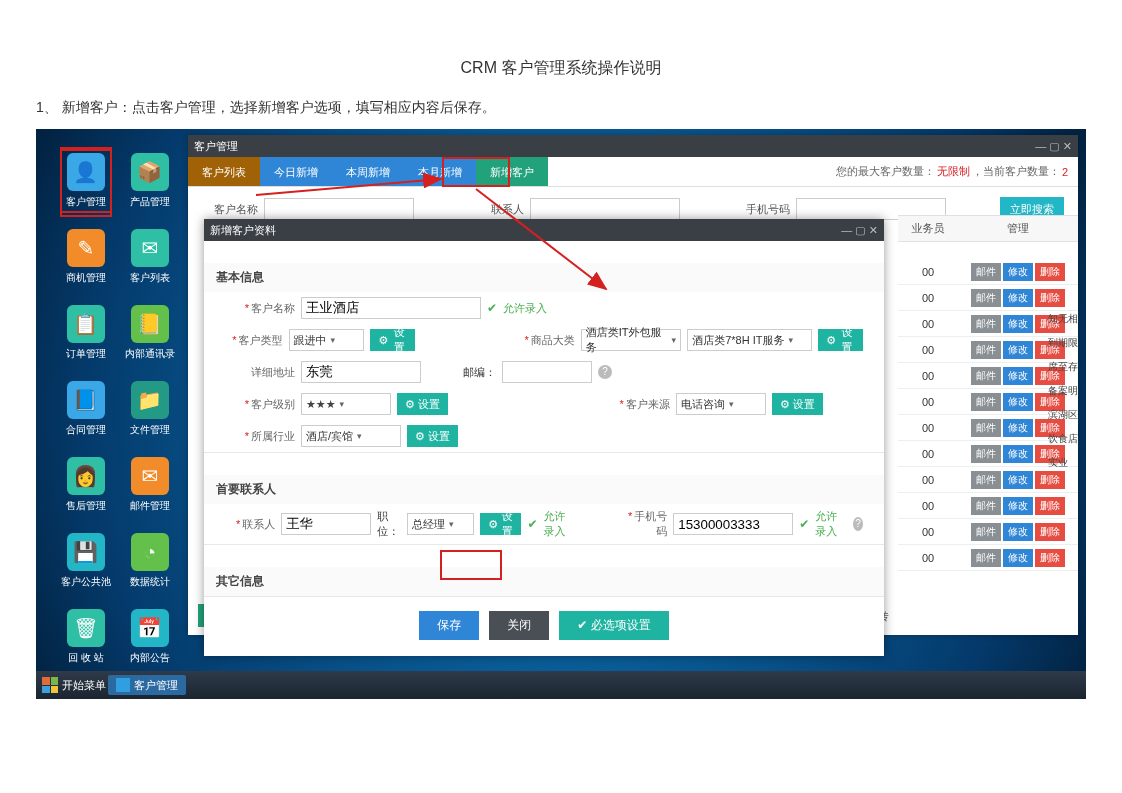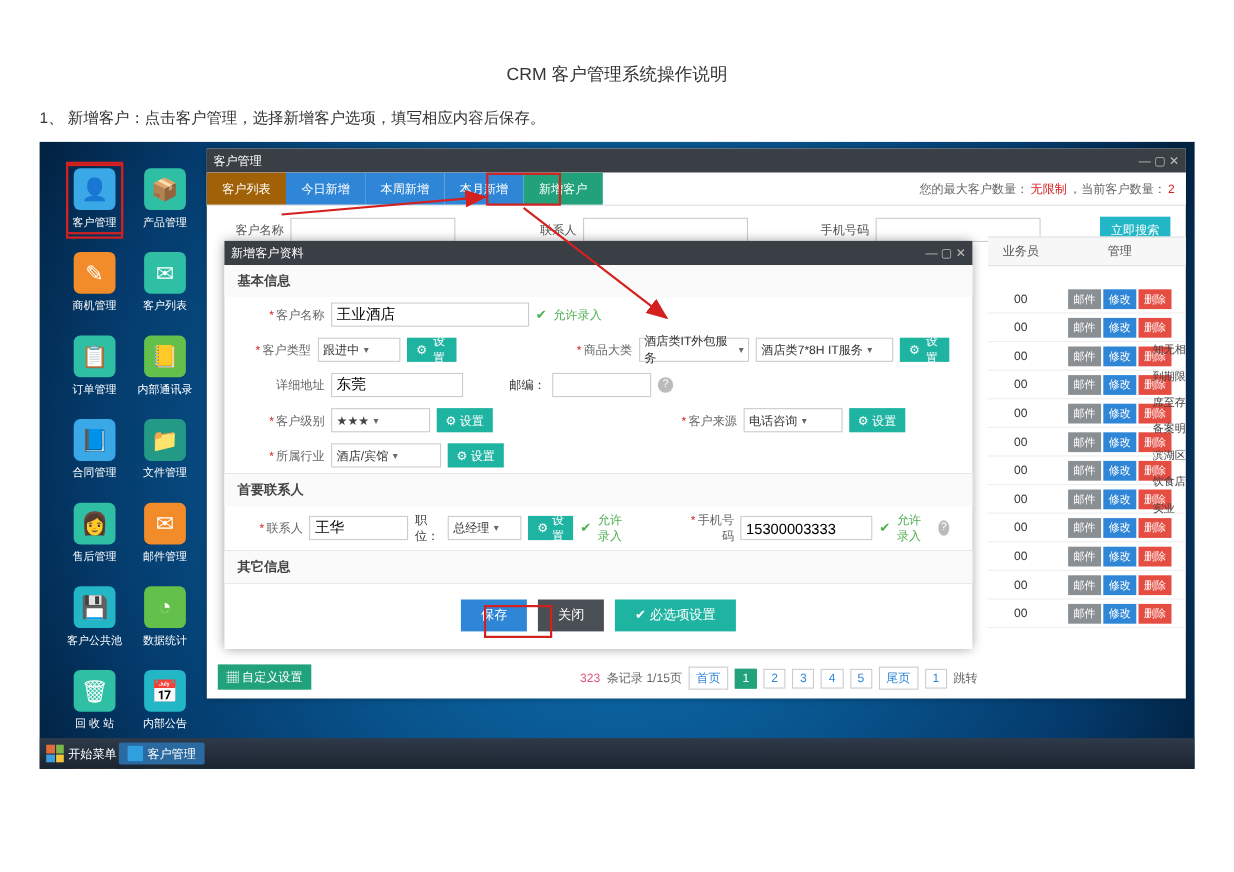--- a/index.html
+++ b/index.html
@@ -63,21 +63,21 @@
   .pg-info{color:#d57;}
   .pg-txt{color:#666;}
   .pg-btn{border:1px solid #ccc; padding:2px 6px; color:#2f86d6; background:#fff;}
   .pg-cur{background:#22a27a; color:#fff; border-color:#22a27a;}
   .custom-btn { position:absolute; left:10px; bottom:8px; background:#22a27a; color:#fff; font-size:11px; padding:4px 8px; border:none;}
 
   
   .modal { position:absolute; left:168px; top:90px; width:680px; background:#fff; box-shadow:0 0 10px rgba(0,0,0,.4); }
   .modal .win-title{background:#3a3f45;}
   .sect { border-bottom:1px solid #e8e8e8; }
-  .sect-h { padding:6px 12px; font-size:12px; color:#444; font-weight:bold; background:#fafafa;}
+  .sect-h { padding:6px 12px; font-size:12px; color:#444; font-weight:bold; background:#fafafa;margin-top:22px;}
   .frow { display:flex; align-items:center; padding:5px 21px; gap:6px; font-size:11px;}
   .flabel { width:70px; text-align:right; color:#666; }
   .flabel .req{color:#d52020; margin-right:2px;}
   .finput { border:1px solid #ccc; height:22px; padding:0 4px; }
   .w180{width:180px;} .w100{width:100px;} .w90{width:90px;} .w120{width:120px;} .w150{width:150px;}
   .sel { border:1px solid #ccc; height:22px; padding:0 4px; background:#fff; display:inline-flex; align-items:center; gap:4px;}
   .sel::after{content:"▾"; font-size:9px; color:#666;}
   .gear-btn{background:#1fb4a2; color:#fff; border:none; height:22px; padding:0 8px; font-size:11px; display:inline-flex; align-items:center; gap:3px;}
   .ok-ico{color:#4caf50; font-size:12px;}
   .info-ico{display:inline-block;width:14px;height:14px;border-radius:50%;background:#bbb;color:#fff;text-align:center;line-height:14px;font-size:10px;}

